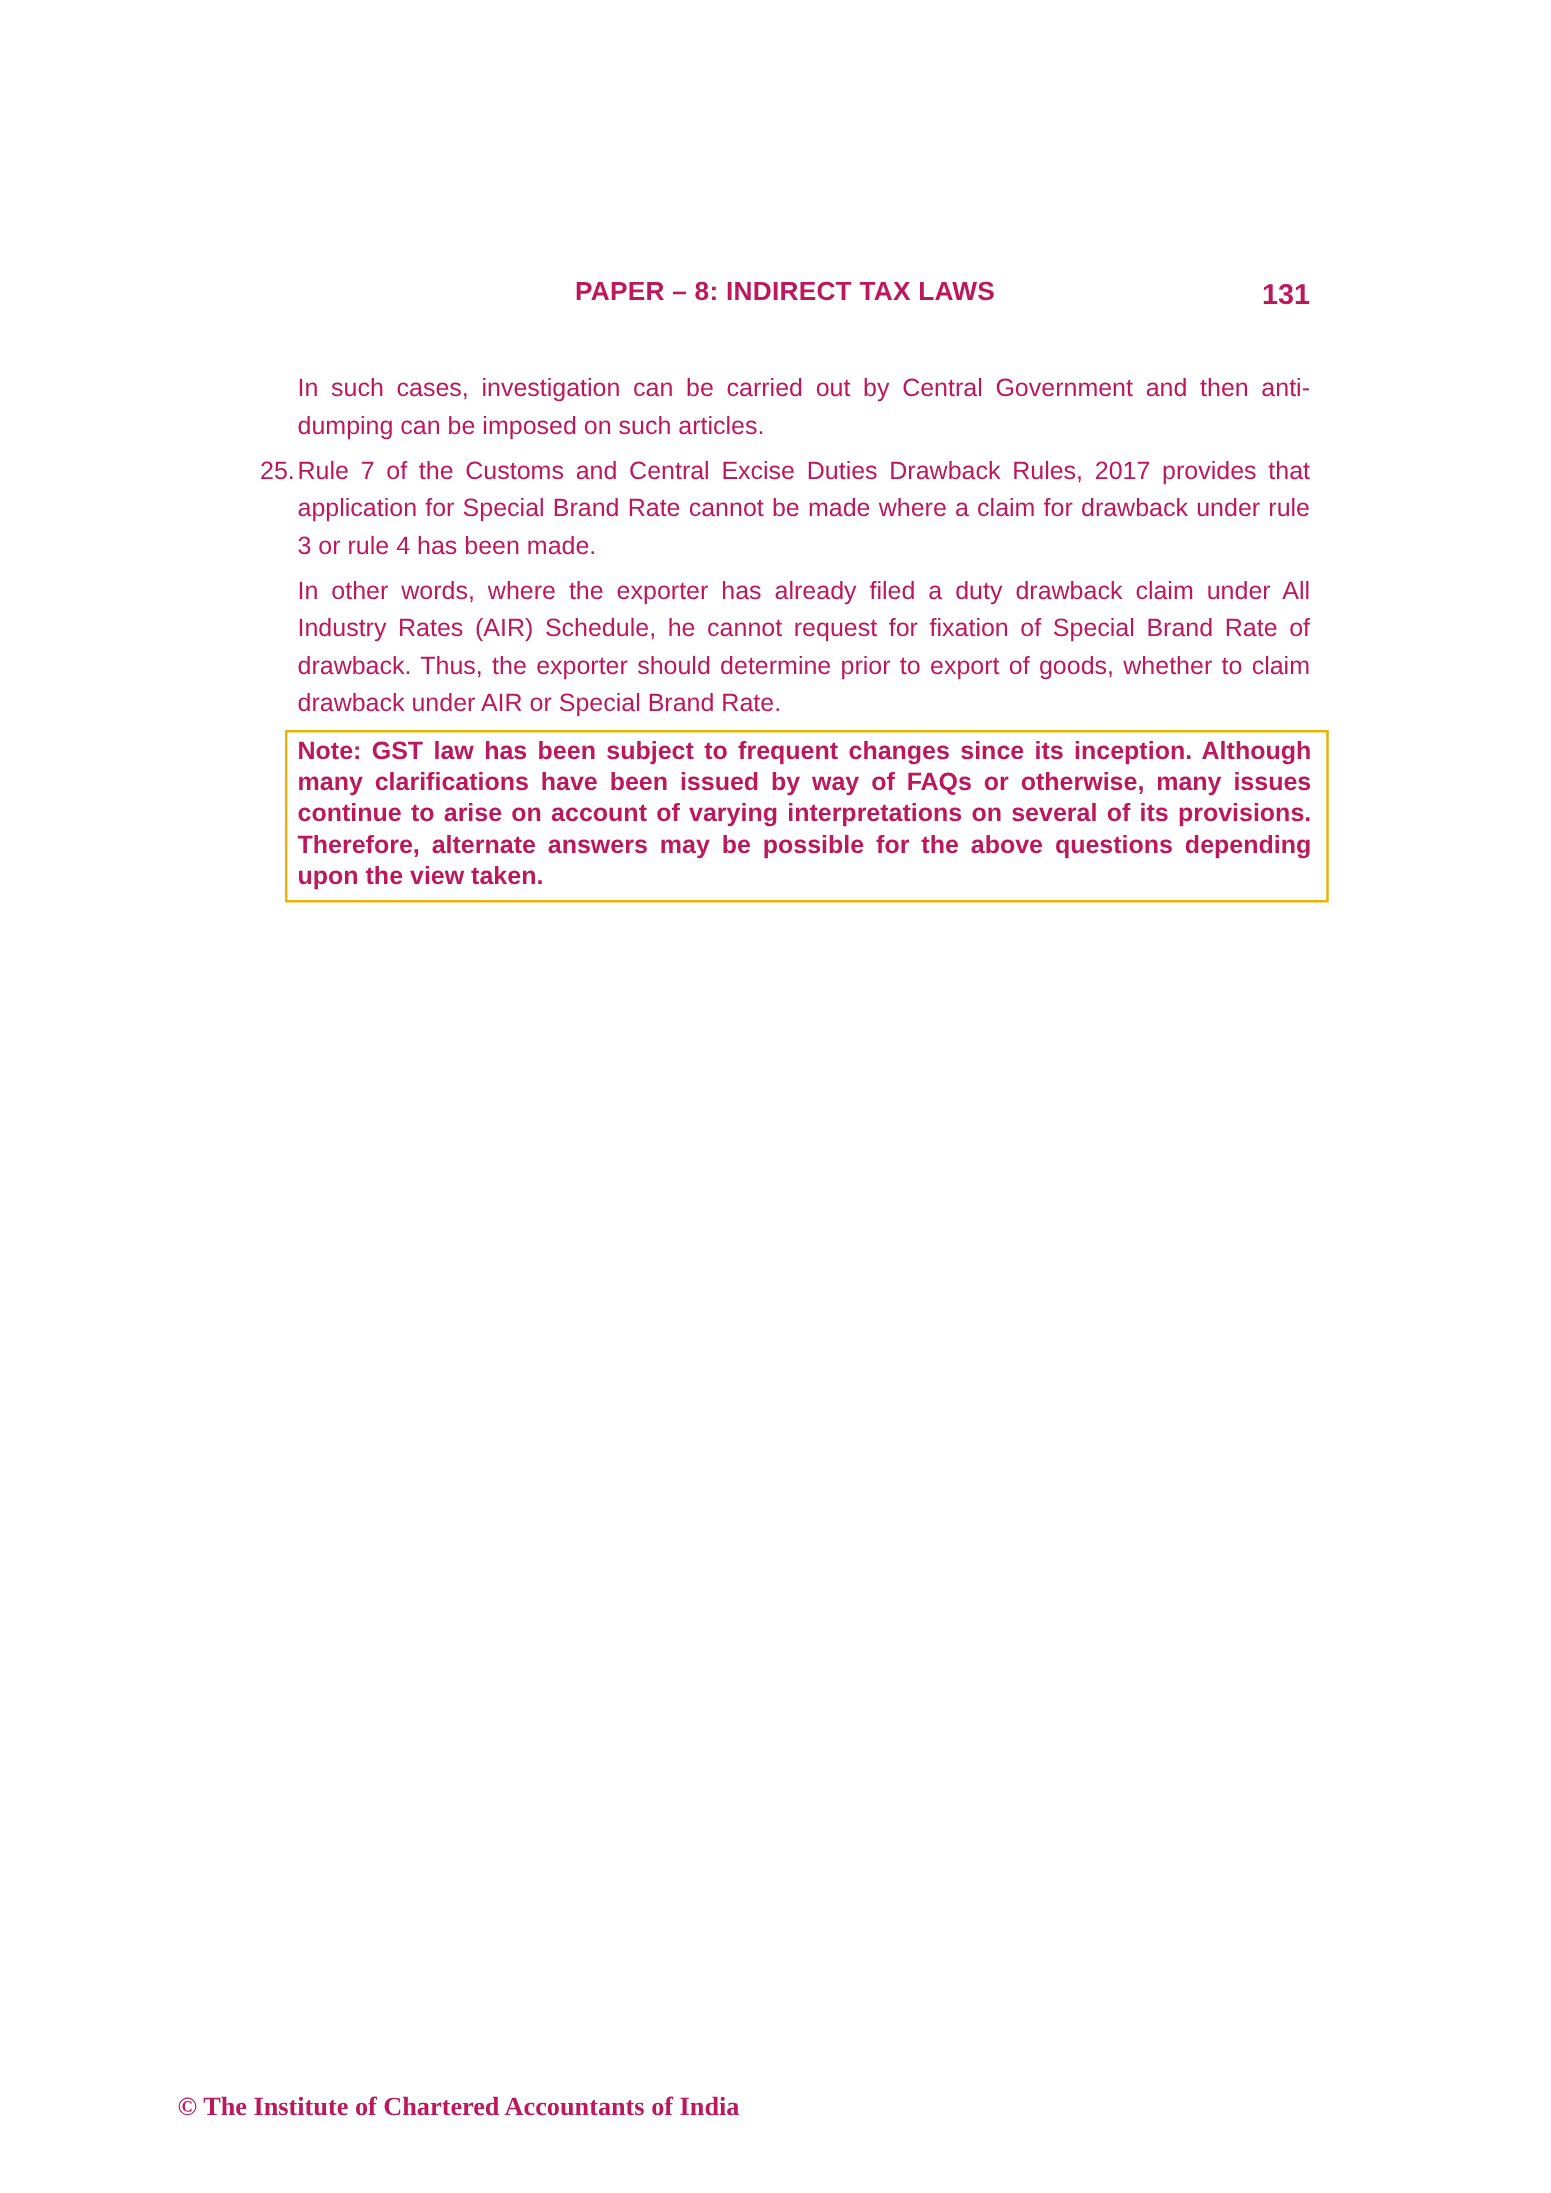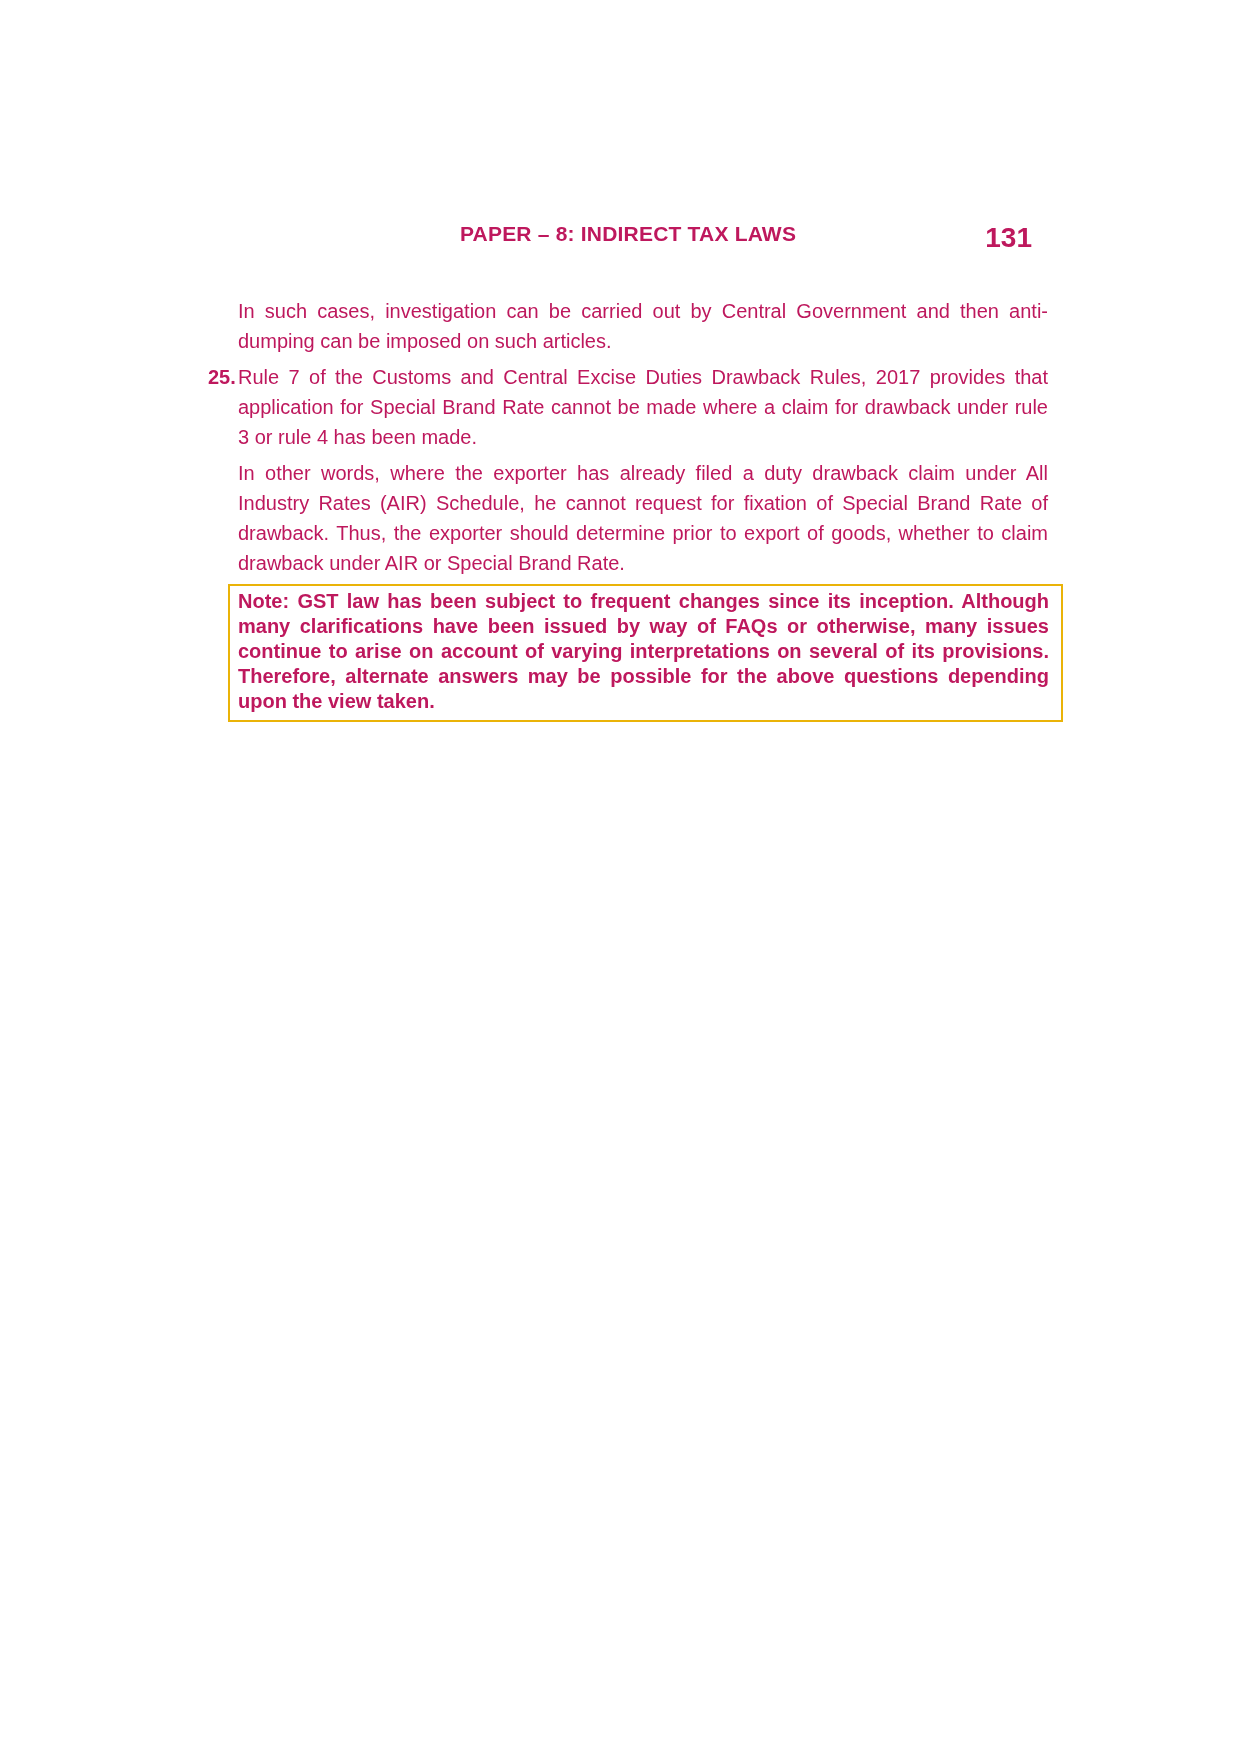--- a/index.html
+++ b/index.html
@@ -25,23 +25,23 @@
     left: 0;
     right: 0;
     text-align: center;
     font-size: 21px;
     font-weight: bold;
     letter-spacing: 0.2px;
     white-space: nowrap;
   }
   .page-number {
     position: absolute;
-    right: 16px;
+    right: 0;
     top: 0;
-    font-size: 28px;
+    font-size: 23px;
     font-weight: bold;
   }
   .content {
     position: absolute;
     top: 296px;
     left: 208px;
     width: 840px;
   }
   .para {
     font-size: 20px;
@@ -55,21 +55,21 @@
   }
   .list-item {
     display: flex;
     align-items: flex-start;
   }
   .list-number {
     width: 30px;
     flex: 0 0 30px;
     font-size: 20px;
     line-height: 30px;
-    font-weight: bold;
+    font-weight: normal;
   }
   .list-body {
     width: 810px;
     flex: 0 0 810px;
   }
   .note-box {
     margin-left: 20px;
     width: 835px;
     border: 2px solid #eab308;
     padding: 3px 12px 6px 8px;
@@ -112,14 +112,15 @@
         <p class="para">In other words, where the exporter has already filed a duty drawback claim under All Industry Rates (AIR) Schedule, he cannot request for fixation of Special Brand Rate of drawback.  Thus, the exporter should determine prior to export of goods, whether to claim drawback under AIR or Special Brand Rate.</p>
       </div>
     </div>
 
     <div class="note-box">
       <p class="note-text">Note:  GST law has been subject to frequent changes since its inception.  Although many clarifications have been issued by way of FAQs or otherwise, many issues continue to arise on account of varying interpretations on several of its provisions. Therefore, alternate answers may be possible for the above questions depending upon the view taken.</p>
     </div>
 
   </div>
 
+  <div class="footer">© The Institute of Chartered Accountants of India</div>
 
 </div>
 
 </body></html>

